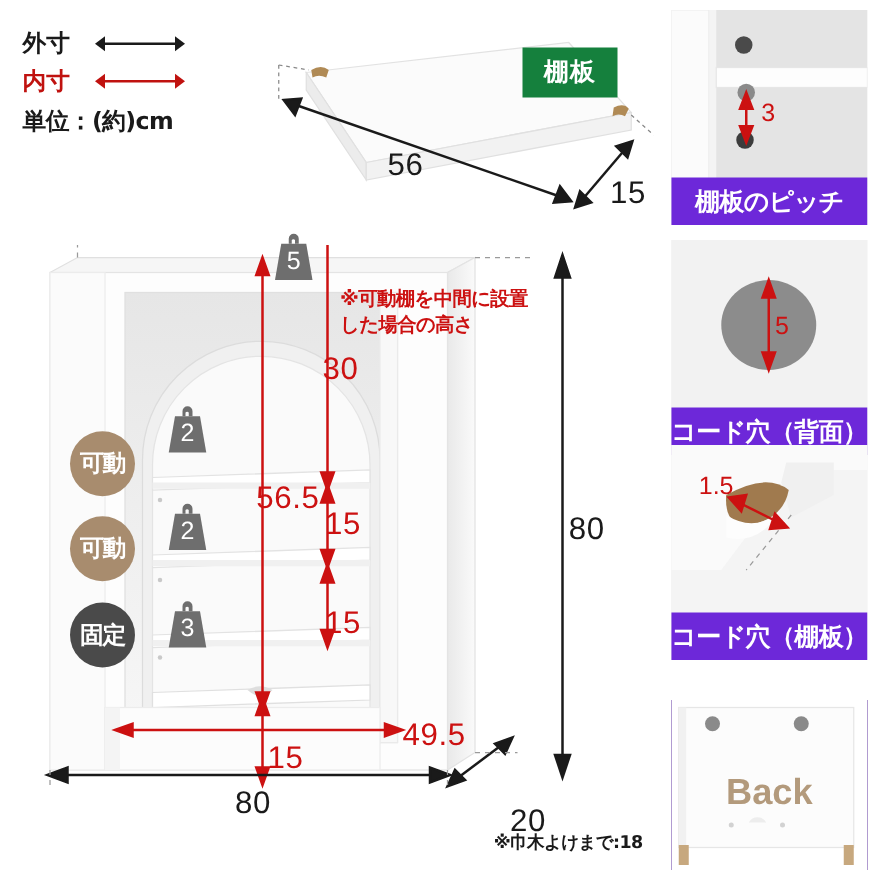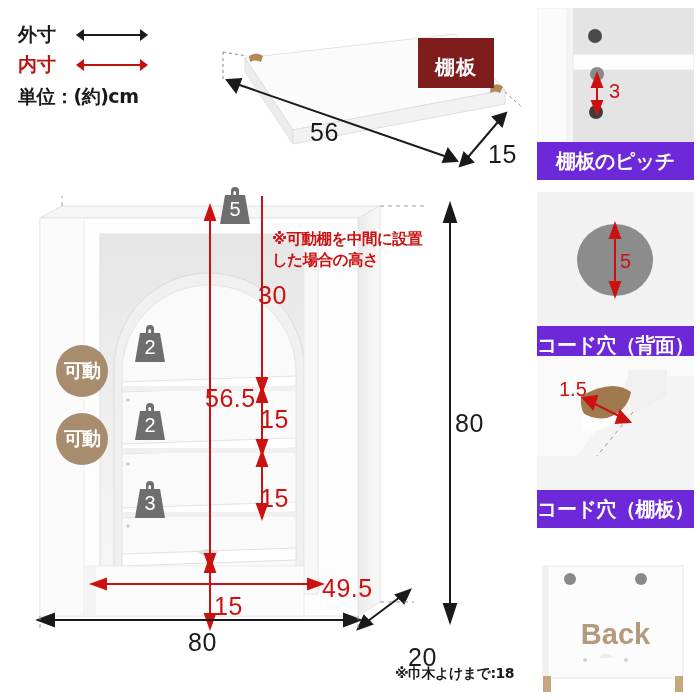--- a/index.html
+++ b/index.html
@@ -36,22 +36,22 @@
   .ah.r2.k { border-left: 8px solid #1a1a1a; }
   .ah.l.rr { border-right: 8px solid #c0120f; }
   .ah.r2.rr { border-left: 8px solid #c0120f; }
   #unit { margin-top: 4px; font-size: 19px; font-weight: 700; color: #1a1a1a; letter-spacing: -.5px; }
 
   
   #board-area { left: 205px; top: 22px; width: 320px; height: 165px; }
   .board-svg { position: absolute; left: 0; top: 0; }
   #board-badge {
     position: absolute; left: 213px; top: 16px;
-    background: #7f1d1d; color: #ffffff;
-    padding: 16px 17px 7px; font-size: 20px; font-weight: 700;
+    background: #15803d; color: #ffffff;
+    padding: 6px 17px 7px; font-size: 20px; font-weight: 700;
     letter-spacing: 1px;
   }
   #board-len { left: 310px; top: 118px; }
   #board-dep { left: 488px; top: 140px; }
 
   
   #cab { left: 28px; top: 196px; width: 420px; height: 450px; }
 
   
   .weight { position: absolute; width: 44px; height: 42px; }
@@ -295,20 +295,21 @@
   <div class="weight abs" style="left:128px; top:478px;">
     <svg width="44" height="42" viewBox="0 0 44 42">
       <path d="M18,7 a4,4 0 0 1 8,0 v4 h-3 v-3 a1.6,1.6 0 0 0 -2.6,0 v3 h-2.4 z" fill="#6e6e6e"></path>
       <path d="M12,11 h20 l5,29 h-30 z" fill="#6e6e6e"></path>
     </svg>
     <span class="wnum">3</span>
   </div>
 
   <div class="rbadge movable jp" style="left:56px; top:345px;">可動</div>
   <div class="rbadge movable jp" style="left:56px; top:413px;">可動</div>
+  <div class="rbadge fixed jp" style="left:56px; top:482px;">固定</div>
 
   <div id="note" class="jp">※可動棚を中間に設置した場合の高さ</div>
 
   <div class="abs num red" id="d30">30</div>
   <div class="abs num red" id="d565">56.5</div>
   <div class="abs num red" id="d15a">15</div>
   <div class="abs num red" id="d15b">15</div>
   <div class="abs num red" id="d495">49.5</div>
   <div class="abs num red" id="d15c">15</div>
   <div class="abs num blk" id="d80w">80</div>

